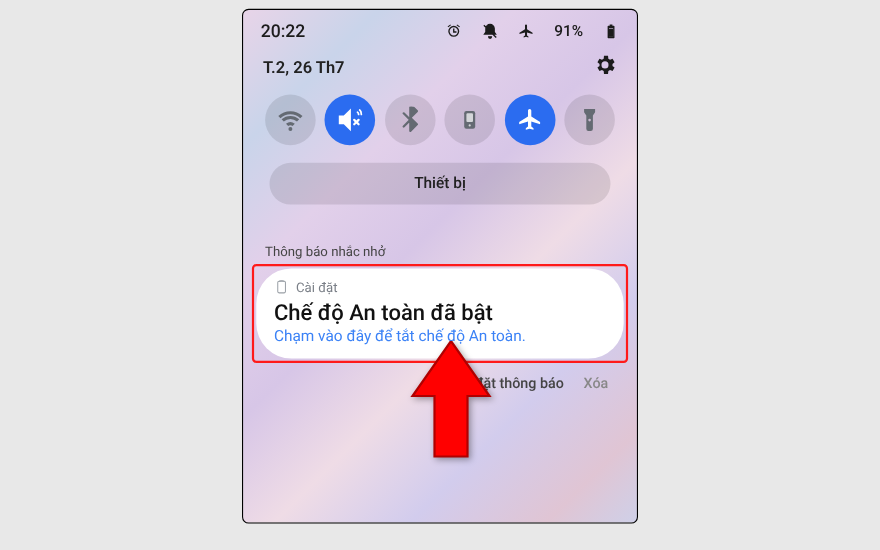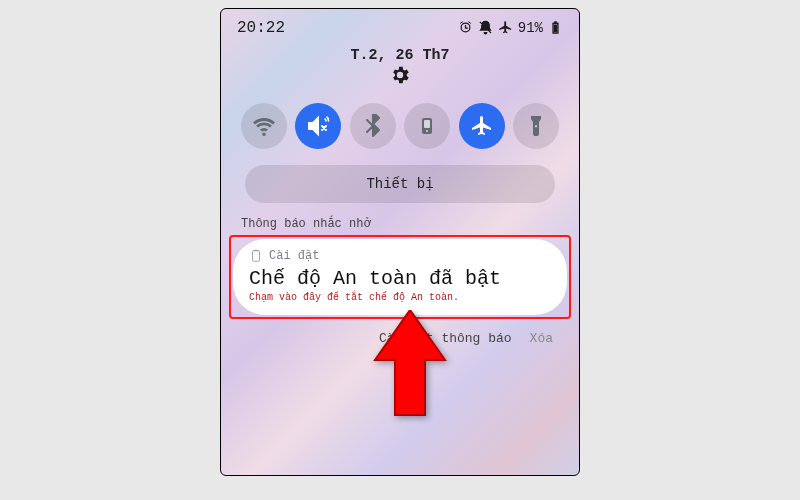--- a/index.html
+++ b/index.html
@@ -17,35 +17,34 @@
     top: 8px;
     width: 360px;
     height: 468px;
     border-radius: 6px;
     border: 1px solid #000;
     background: linear-gradient(135deg,
       #e8d4e8 0%, #c9d4ea 15%, #e2d0ea 30%,
       #d7c6e7 45%, #efdce6 60%, #d2cced 75%,
       #e0c5d4 90%, #cfd0e8 100%);
     overflow: hidden;
-    font-family: Liberation Mono, monospace;
   }
   
   .statusbar {
     display:flex; justify-content:space-between; align-items:center;
     padding: 10px 16px 2px;
     font-size: 16px; font-weight:500; color:#1c1c1c;
   }
-  .status-icons { display:flex; align-items:flex-start; gap:5px; font-size:13px; }
+  .status-icons { display:flex; align-items:flex-start; gap:18px; font-size:13px; }
   .status-icons svg { width:15px; height:15px; }
   
   .date-row {
     display:flex; justify-content:space-between; align-items:center;
     padding: 8px 18px 8px;
-    font-size:15px; font-weight:600; color:#222;flex-direction:column;
+    font-size:15px; font-weight:600; color:#222;
   }
   
   .toggles {
     display:flex; justify-content:space-between;
     padding: 4px 20px 8px;
   }
   .toggle {
     width:46px; height:46px; border-radius:50%;
     background: rgba(0,0,0,0.10);
     display:flex; align-items:center; justify-content:center;
@@ -64,41 +63,41 @@
     background: rgba(0,0,0,0.10);
     border-radius: 22px;
     text-align:center;
     padding: 11px 0;
     font-size:14px; font-weight:500; color:#222;
     cursor:pointer;
   }
   
   .section-label {
     padding: 6px 20px 2px;
-    font-size:12px; color:#444;
+    font-size:12px; color:#444;margin-top:22px;
   }
   
   .notif-wrap {
     margin: 2px 8px 0;
     border: 2px solid #ff1a1a;
     border-radius: 4px;
     padding: 2px;
   }
   .notif {
     background: #fff;
     border-radius: 32px;
     padding: 10px 16px 12px;
     cursor:pointer;
   }
   .notif-app {
     display:flex; align-items:center; gap:6px;
     font-size:12px; color:#7a7f87;
   }
   .notif-title { font-size:20px; color:#111; margin-top:4px; font-weight:500;}
-  .notif-body  { font-size:10px; color:#b91c1c; margin-top:2px;}
+  .notif-body  { font-size:14px; color:#3b82f6; margin-top:2px;}
   
   .shade-actions {
     display:flex; justify-content:flex-end; gap:18px;
     padding: 12px 26px 0;
     font-size:13px; color:#444;
   }
   .shade-actions .lnk { cursor:pointer; font-weight:500; }
   .shade-actions .muted { color:#888;text-align:center; }
   
   .arrow {

